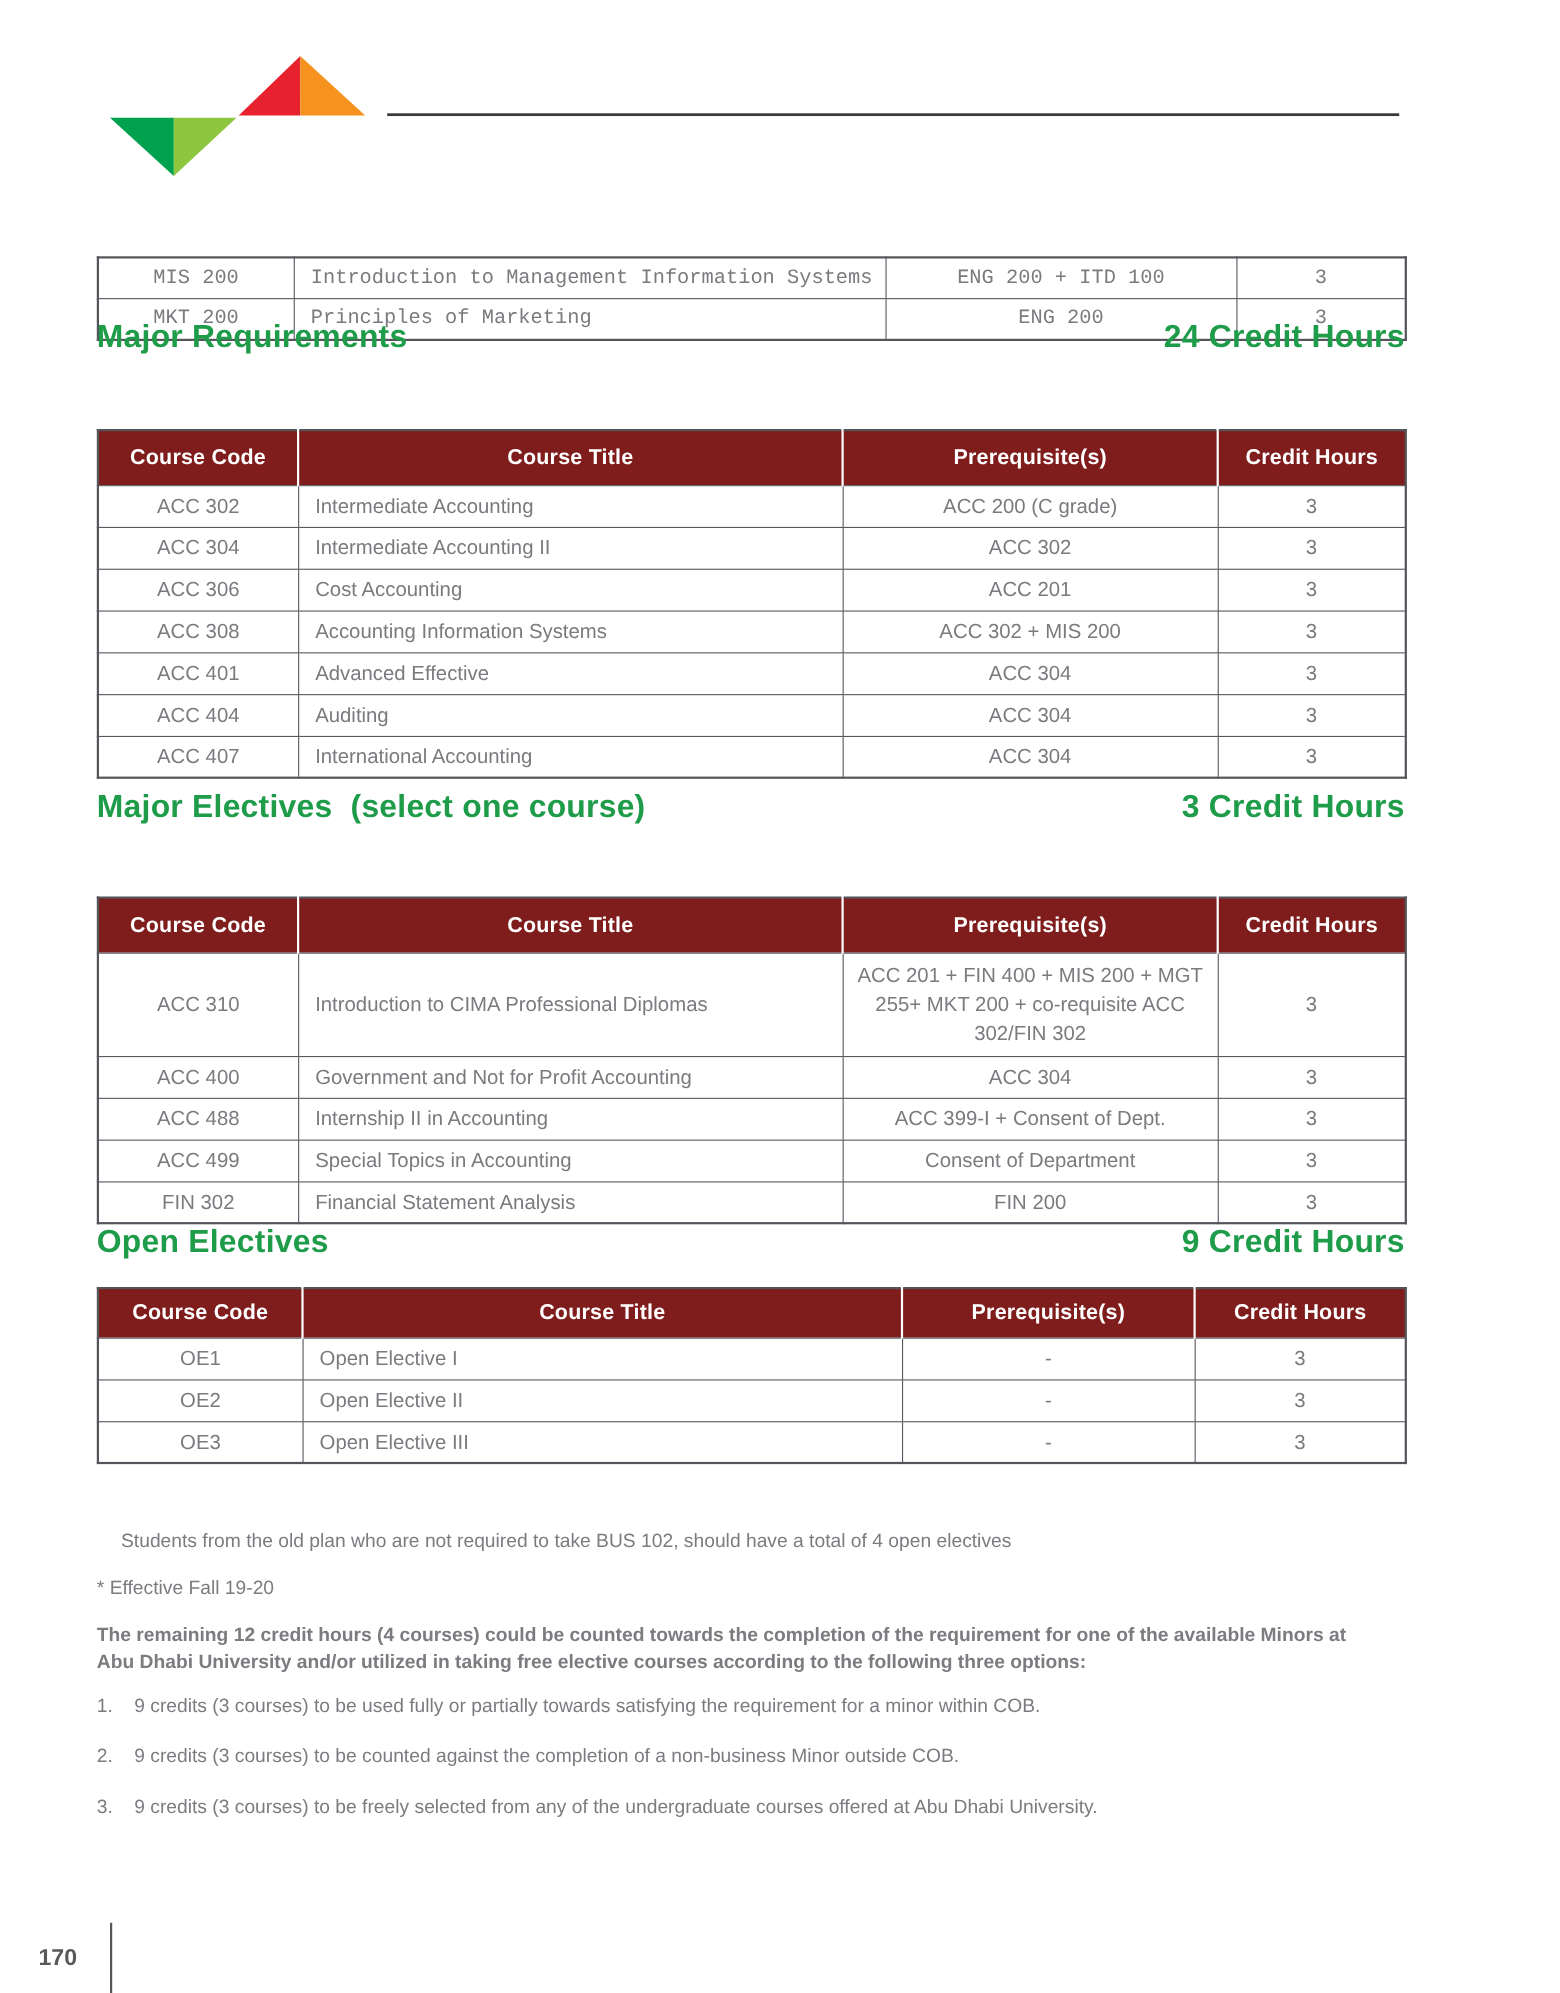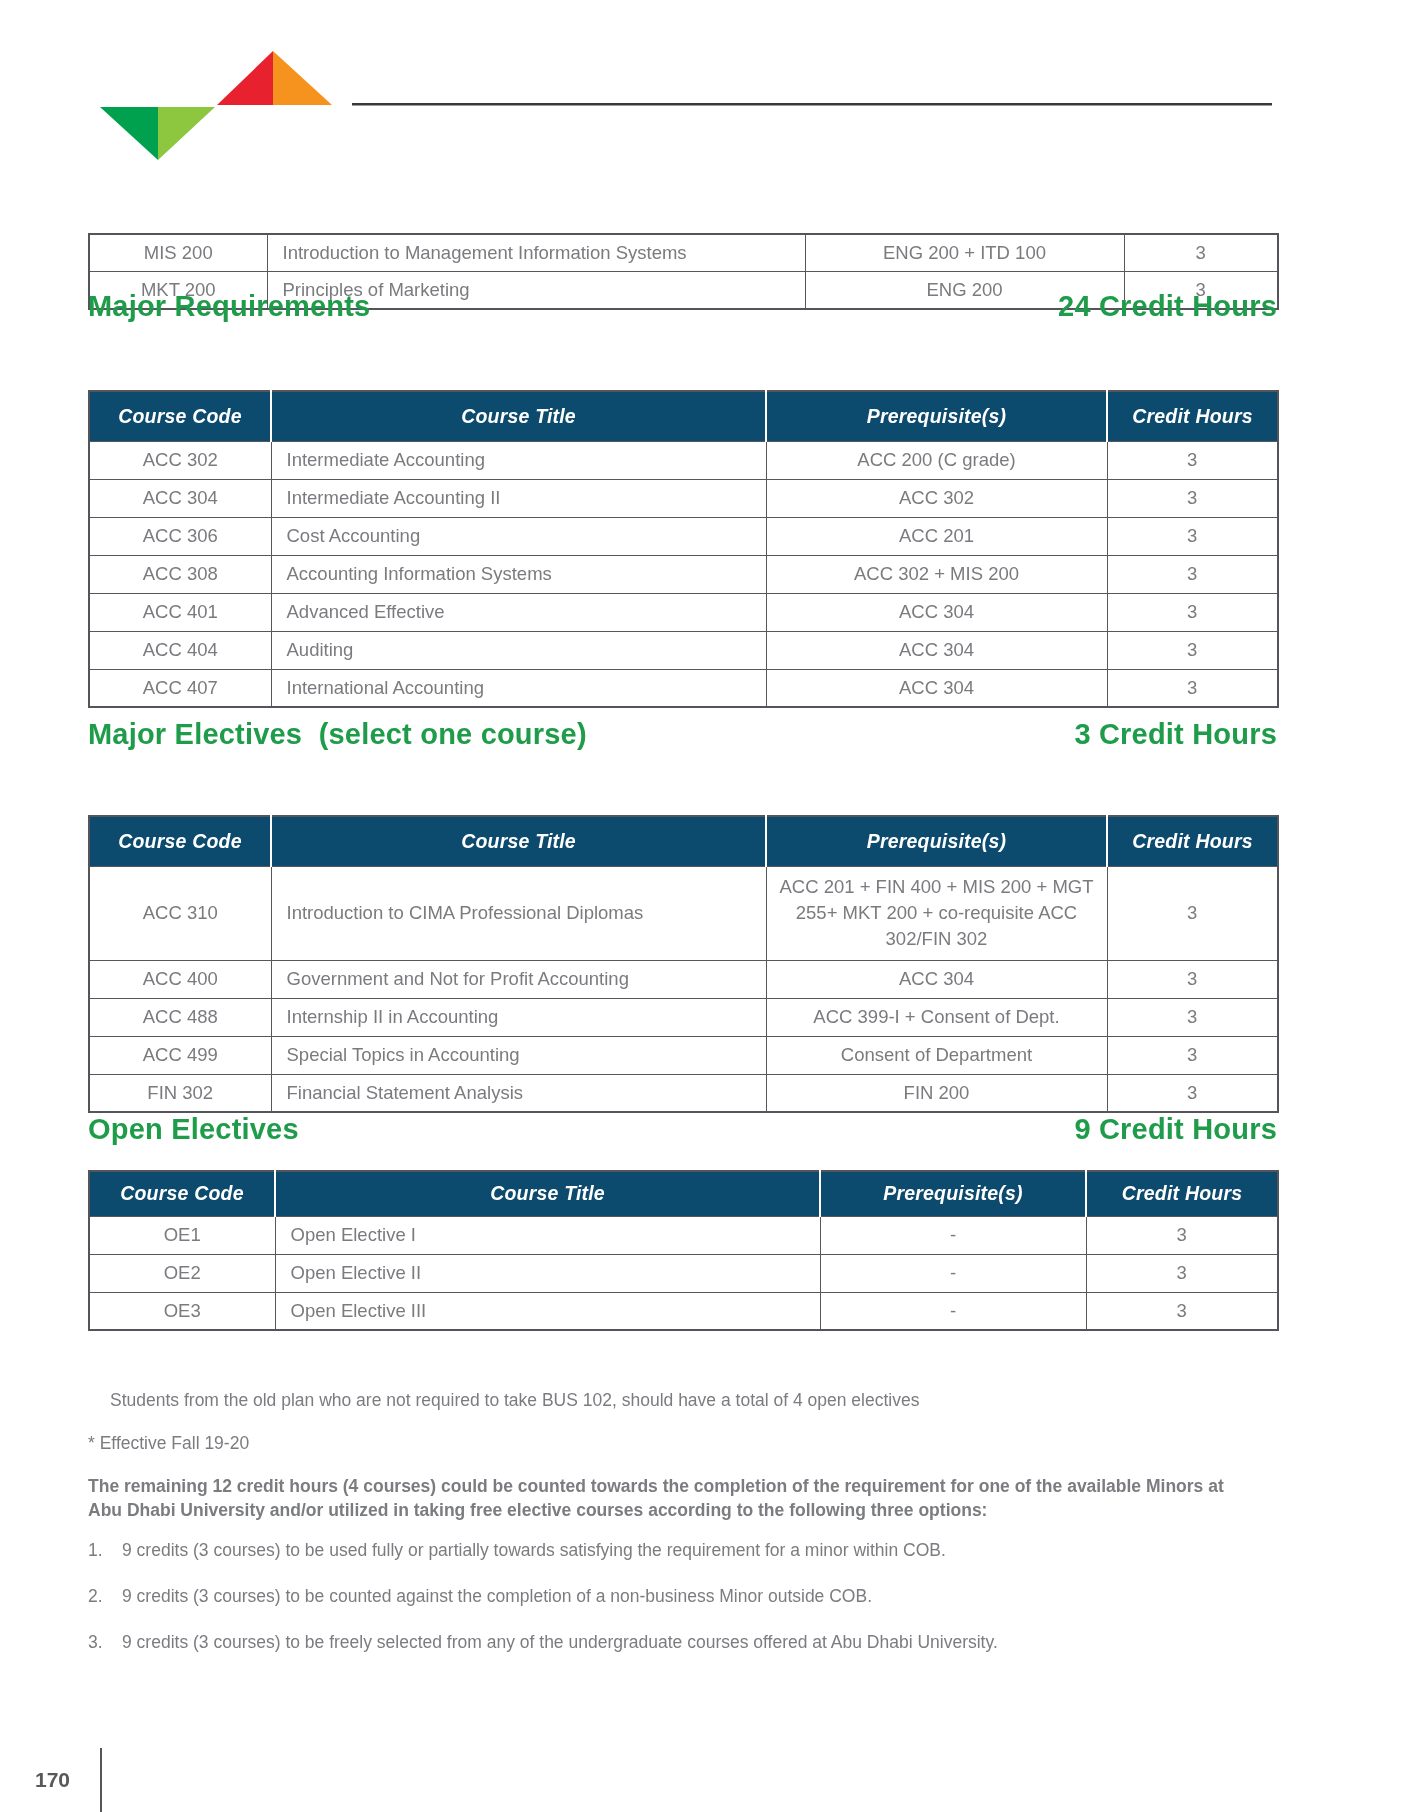--- a/index.html
+++ b/index.html
@@ -11,27 +11,27 @@
   .abs { position:absolute; }
 
   
   table.ctable { border-collapse:collapse; table-layout:fixed; width:1189px; border:2px solid #54555a; }
   .ctable td {
     border:1.6px solid #57585c; font-size:18.5px; color:#7a7b7f;
     text-align:center; padding:5px 10px; height:38px; line-height:1.4;
   }
   .ctable td.title { text-align:left; padding-left:15px; }
   .ctable th {
-    background:#0c4a6e; color:#ffffff; font-size:19.5px; font-weight:700;
+    background:#7f1d1d; color:#ffffff; font-size:19.5px; font-weight:700;
     height:50px; border-left:2.5px solid #ffffff; border-bottom:1.6px solid #57585c;
-    letter-spacing:.2px;font-style:italic;
+    letter-spacing:.2px;
   }
   .ctable th:first-child { border-left:none; }
   .ctable tr.tall td { height:94px; }
-  table.toptable td { height:37px; }
+  table.toptable td { height:37px;font-family:Liberation Mono, monospace; }
 
   
   .sec-head { display:flex; justify-content:space-between; align-items:baseline; width:1189px; left:88px; }
   .sec-head .h, .sec-head .ch {
     font-size:29px; font-weight:800; color:#1e9c49; white-space:pre; letter-spacing:.2px;
   }
 
   
   .notes { position:absolute; left:88px; top:1388px; width:1200px; font-size:17.5px; line-height:24px; color:#7b7c80; }
   .notes .n1 { margin-bottom:19px;margin-left:22px; }

